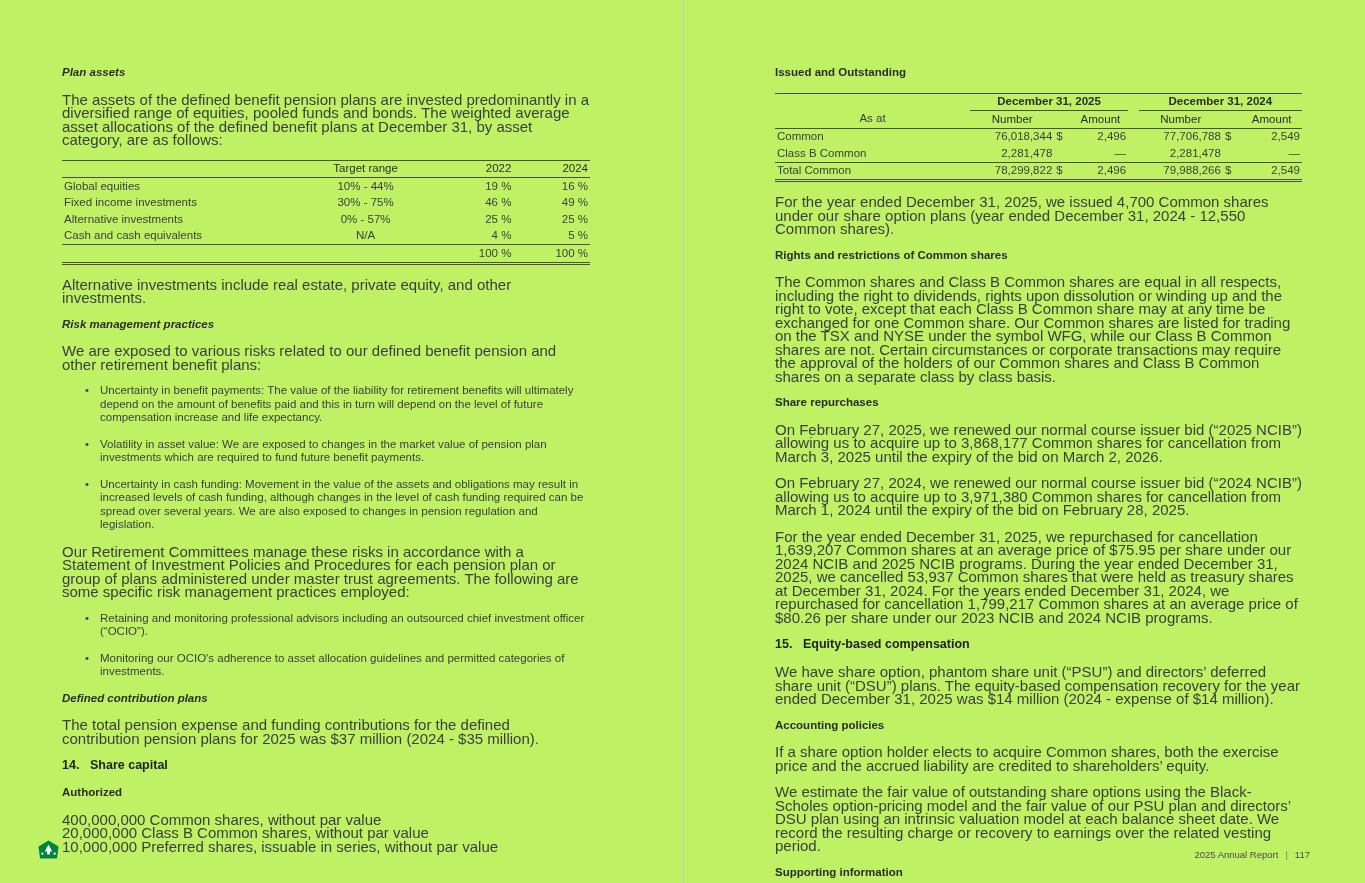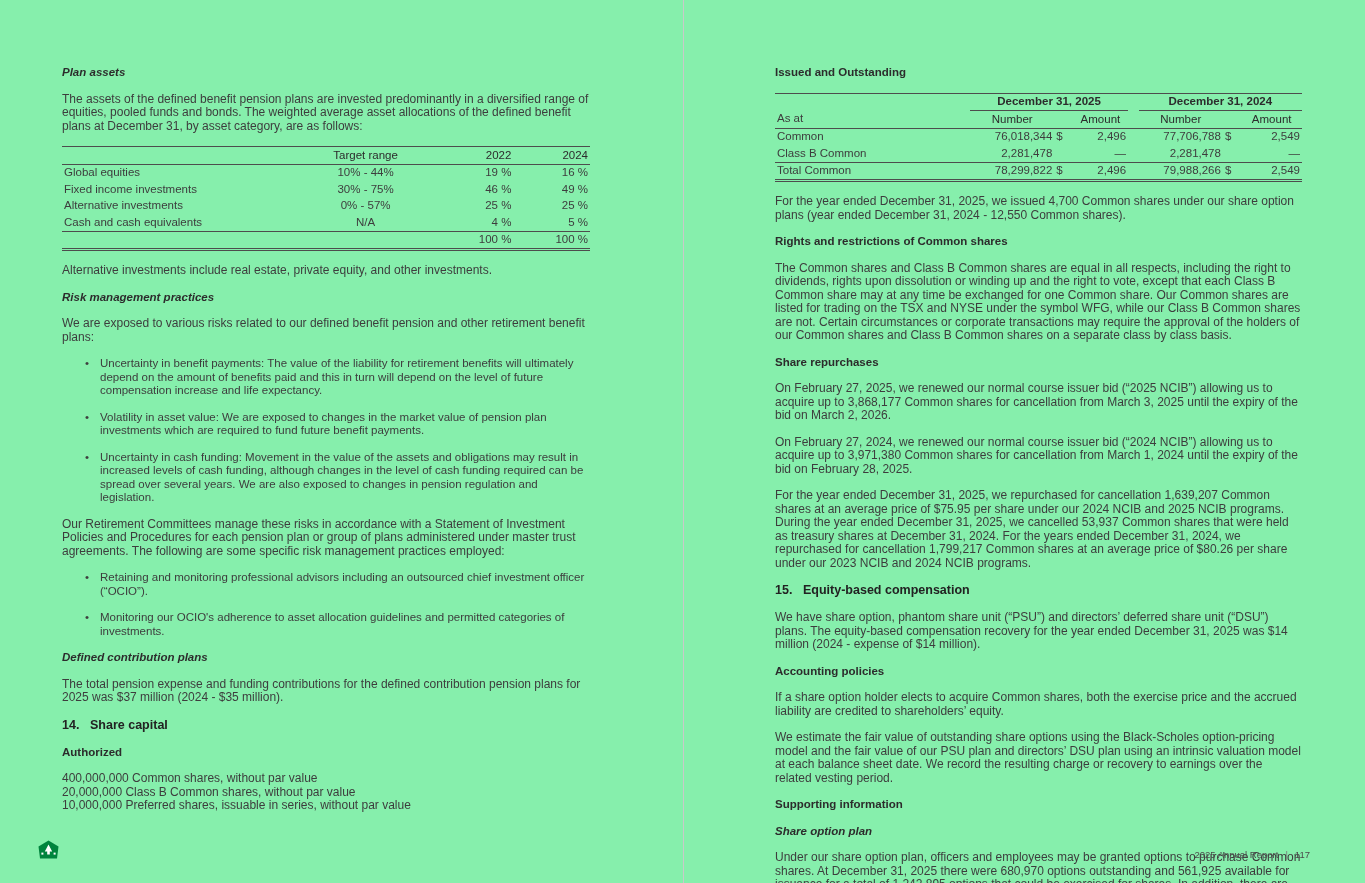--- a/index.html
+++ b/index.html
@@ -1,25 +1,25 @@
 <!DOCTYPE html>
 <html><head>
 <meta charset="utf-8">
 <style>
   html,body { margin:0; padding:0; background:#ffffff; }
   .spread {
-    position:relative; width:1365px; height:883px; background:#86efac;
+    position:relative; width:1365px; height:883px; background:#bef264;
     font-family:"Liberation Sans", sans-serif; color:#3d3d3d; overflow:hidden;
   }
   .divider { position:absolute; left:683px; top:0; width:1px; height:883px; background:#c9c9c9; }
   .page-content { position:absolute; top:66px; }
   .pc-left  { left:62px;  width:528px; }
   .pc-right { left:775px; width:527px; }
 
-  p, .line { font-size:12px; line-height:13.5px; margin:0 0 13px 0; }
+  p, .line { font-size:15px; line-height:13.5px; margin:0 0 13px 0; }
   .h-bi { font-size:11.5px; line-height:13.5px; font-weight:bold; font-style:italic; color:#2c2c2c; margin:0 0 13px 0; }
   .h-b  { font-size:11.5px; line-height:13.5px; font-weight:bold; color:#2c2c2c; margin:0 0 13px 0; }
   .h-sec { font-size:12.5px; line-height:14px; font-weight:bold; color:#222; margin:0 0 14px 0; }
   .h-sec .sec-num { display:inline-block; width:28px; }
 
   ul.bullets { list-style:none; margin:0 0 0 0; padding:0; }
   ul.bullets li {
     position:relative; padding-left:38px; margin:0 0 13px 0;
     font-size:11.5px; line-height:13.5px;
   }
@@ -35,21 +35,21 @@
   .c-center { text-align:center; }
   .c-right { text-align:right; }
 
   table.tbl-left { border-top:1px solid #4d4d4d; }
   table.tbl-left thead th { border-bottom:1px solid #4d4d4d; }
   table.tbl-left tr.tr-last td { border-bottom:1px solid #4d4d4d; }
   table.tbl-left tr.tr-total td { border-bottom:3px double #4d4d4d; }
 
   table.tbl-right { border-top:1px solid #4d4d4d; }
   table.tbl-right tr.tr-groups th.grp { border-bottom:1px solid #4d4d4d; font-weight:bold; color:#2c2c2c; text-align:center; }
-  table.tbl-right tr.tr-sub th { border-bottom:1px solid #4d4d4d; }
+  table.tbl-right tr.tr-sub th { border-bottom:1px solid #4d4d4d;text-align:center; }
   table.tbl-right tr.tr-divider td { border-bottom:1px solid #4d4d4d; }
   table.tbl-right tr.tr-total td { border-bottom:3px double #4d4d4d; }
 
   .footer-logo { position:absolute; left:38px; bottom:24px; width:21px; height:19px; }
   .footer-right {
     position:absolute; right:55px; bottom:23px;
     font-size:9.5px; color:#4a4a4a;
   }
   .footer-right .pipe { margin:0 7px; color:#7a7a7a; }
 </style>

